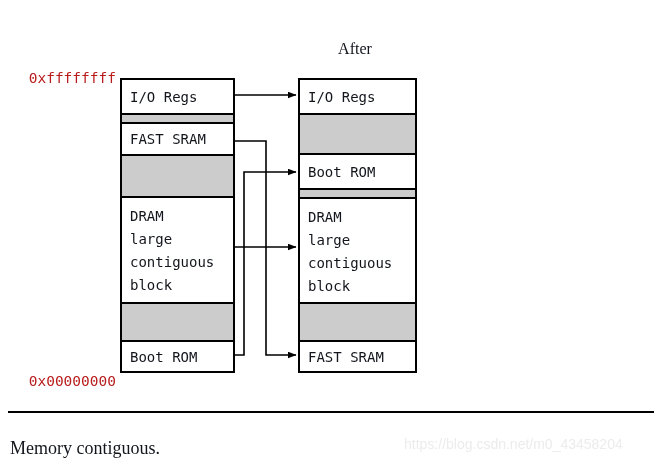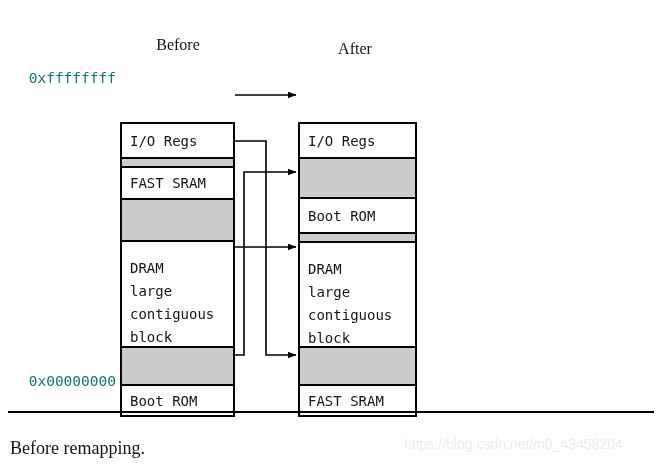--- a/index.html
+++ b/index.html
@@ -29,34 +29,33 @@
   }
   #heading-before { left: 128px; top: 36px; width: 100px; }
   #heading-after  { left: 305px; top: 40px; width: 100px; }
 
   
   .addr-label {
     position: absolute;
     font-family: "DejaVu Sans Mono", "Liberation Mono", monospace;
     font-size: 14.5px;
     letter-spacing: 0px;
-    color: #0f766e;
+    color: #b91c1c;
     white-space: nowrap;
     text-align: right;
   }
   #addr-top    { left: 6px;  top: 70px;  width: 110px; }
   #addr-bottom { left: 6px;  top: 373px; width: 110px; }
 
   
   .mem-column {
     position: absolute;
     box-sizing: border-box;
     border: 2px solid #000000;
     background: #8b5cf6;
-    margin-top: 44px;
   }
   #col-before { left: 120px; top: 78px; width: 115px; height: 295px; }
   #col-after  { left: 298px; top: 78px; width: 119px; height: 295px; }
 
   .mem-band {
     position: absolute;
     left: 0;
     right: 0;
     box-sizing: border-box;
   }
@@ -70,21 +69,21 @@
     left: 8px;
     top: 50%;
     transform: translateY(-50%);
     font-family: "DejaVu Sans Mono", "Liberation Mono", monospace;
     font-size: 14px;
     line-height: 14px;
     color: #12151c;
     white-space: pre;
   }
   .band-label.multiline {
-    top: 15px;
+    top: 7px;
     transform: none;
     line-height: 23px;
   }
 
   
   #connectors {
     position: absolute;
     left: 0; top: 0;
     width: 662px;
     height: 473px;
@@ -119,21 +118,20 @@
     font-size: 14px;
     color: #ececec;
     white-space: nowrap;
   }
 </style>
 </head>
 <body>
 
 <div id="page">
 
-  <div class="col-heading" id="heading-before">Before</div>
   <div class="col-heading" id="heading-after">After</div>
 
   <div class="addr-label" id="addr-top">0xffffffff</div>
   <div class="addr-label" id="addr-bottom">0x00000000</div>
 
   <div class="mem-column" id="col-before">
     <div class="mem-band white" style="top:0px;   height:33px;">
       <span class="band-label">I/O Regs</span>
     </div>
     <div class="mem-band gray sep-top sep-bottom" style="top:33px; height:11px;">
@@ -196,17 +194,17 @@
     <path d="M 235 95 L 296 95" fill="none" stroke="#000000" stroke-width="1.6" marker-end="url(#arrowhead)"></path>
 
     <path d="M 235 141 L 266 141 L 266 355 L 296 355" fill="none" stroke="#000000" stroke-width="1.6" marker-end="url(#arrowhead)"></path>
 
     <path d="M 235 247 L 296 247" fill="none" stroke="#000000" stroke-width="1.6" marker-end="url(#arrowhead)"></path>
 
     <path d="M 235 355 L 244 355 L 244 172 L 296 172" fill="none" stroke="#000000" stroke-width="1.6" marker-end="url(#arrowhead)"></path>
   </svg>
 
   <div id="caption-rule"></div>
-  <div id="caption-text">Before remapping.</div>
+  <div id="caption-text">Memory contiguous.</div>
 
   <div id="watermark">https://blog.csdn.net/m0_43458204</div>
 
 </div>
 
 </body></html>

